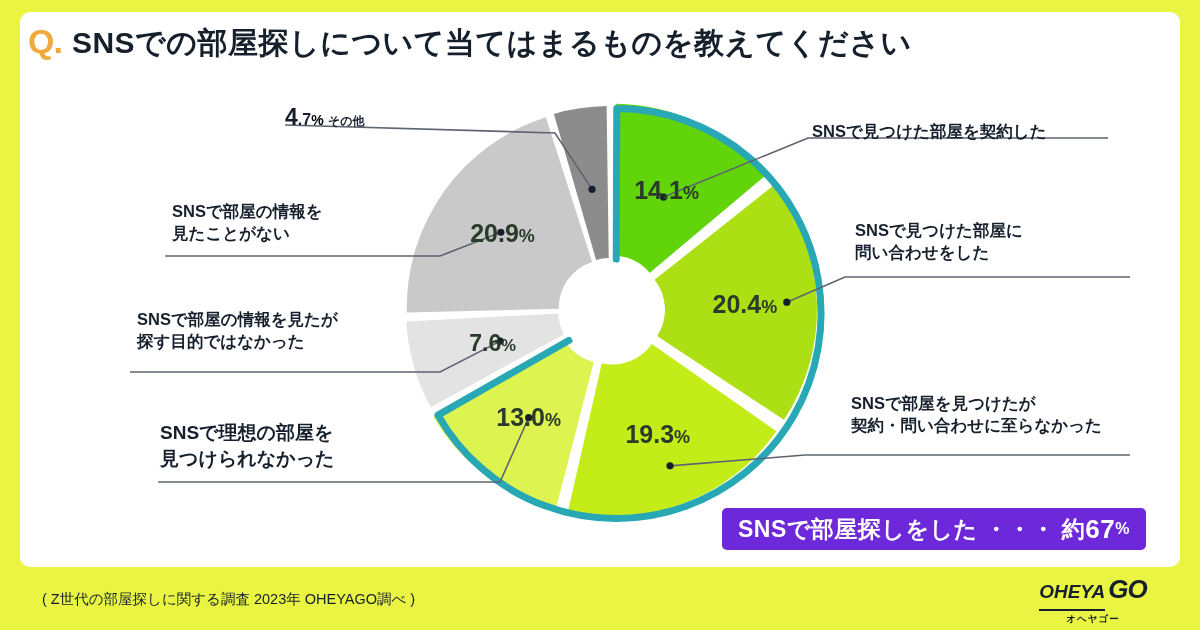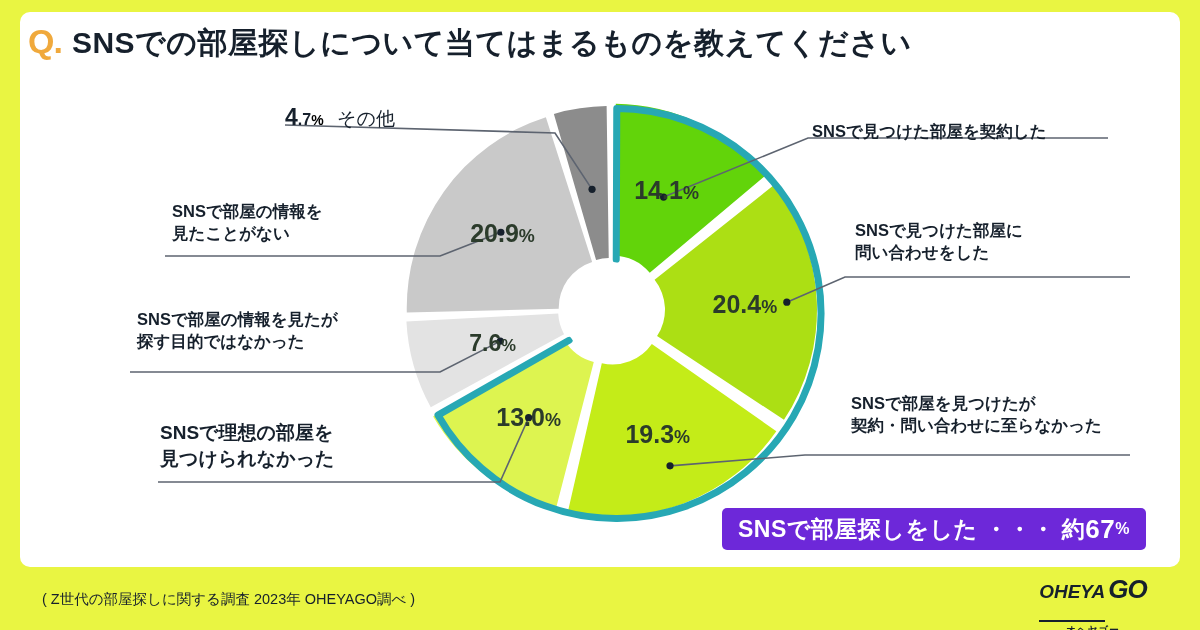--- a/index.html
+++ b/index.html
@@ -36,21 +36,21 @@
 
   
   .lbl{position:absolute;color:#16202c;line-height:1.35;white-space:nowrap;}
   .lbl.sm{font-size:16.5px;font-weight:bold;}
   .lbl.md{font-size:19px;font-weight:bold;}
 
   .lbl-other{position:absolute;left:285px;top:104px;white-space:nowrap;}
   .lbl-other .num{font-size:23px;font-weight:bold;color:#16202c;}
   .lbl-other .num small{font-size:16px;}
   .lbl-other .pct{font-size:14px;font-weight:bold;}
-  .lbl-other .txt{font-size:19px;font-weight:normal;color:#16202c;margin-left:9px;}
+  .lbl-other .txt{font-size:12px;font-weight:bold;color:#16202c;}
 
   
   .pill{
     position:absolute;left:722px;top:508px;width:424px;height:42px;
     background:#6d28d9;border-radius:5px;
     display:flex;align-items:center;justify-content:center;
     color:#ffffff;font-size:23px;font-weight:bold;letter-spacing:0.5px;
     white-space:nowrap;
   }
   .pill .big{font-size:26px;}
@@ -61,21 +61,21 @@
     position:absolute;left:42px;top:590px;
     font-size:14.5px;color:#16202c;white-space:nowrap;
   }
   .logo{position:absolute;left:1028px;top:574px;text-align:center;width:130px;}
   .logo .lg-main{
     display:flex;align-items:baseline;justify-content:center;
     color:#16202c;
   }
   .logo .oheya{
     font-size:19px;font-weight:bold;font-style:italic;letter-spacing:0px;
-    border-bottom:2.5px solid #16202c;padding-bottom:17px;
+    border-bottom:2.5px solid #16202c;padding-bottom:6px;
   }
   .logo .go{font-size:26px;font-weight:bold;font-style:italic;margin-left:3px;letter-spacing:-1px;}
   .logo .kana{font-size:9.5px;font-weight:bold;color:#16202c;margin-top:2px;letter-spacing:1px;}
 </style>
 </head>
 <body>
 
 <div id="root">
 
   <div class="card"></div>

